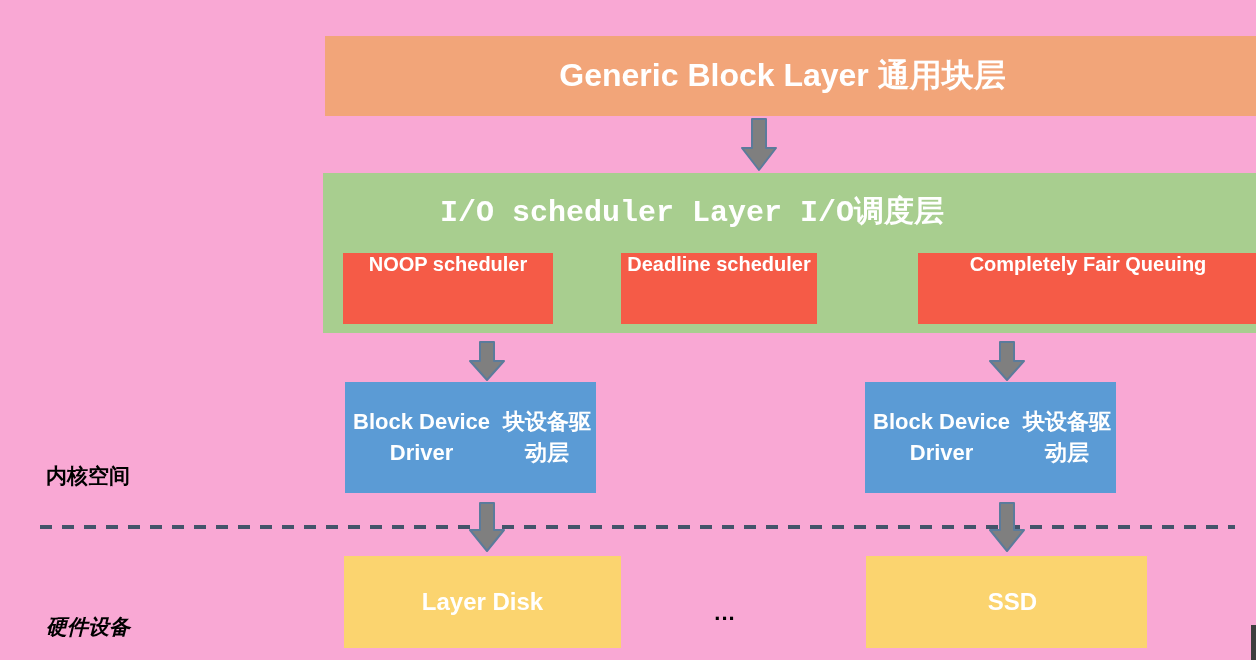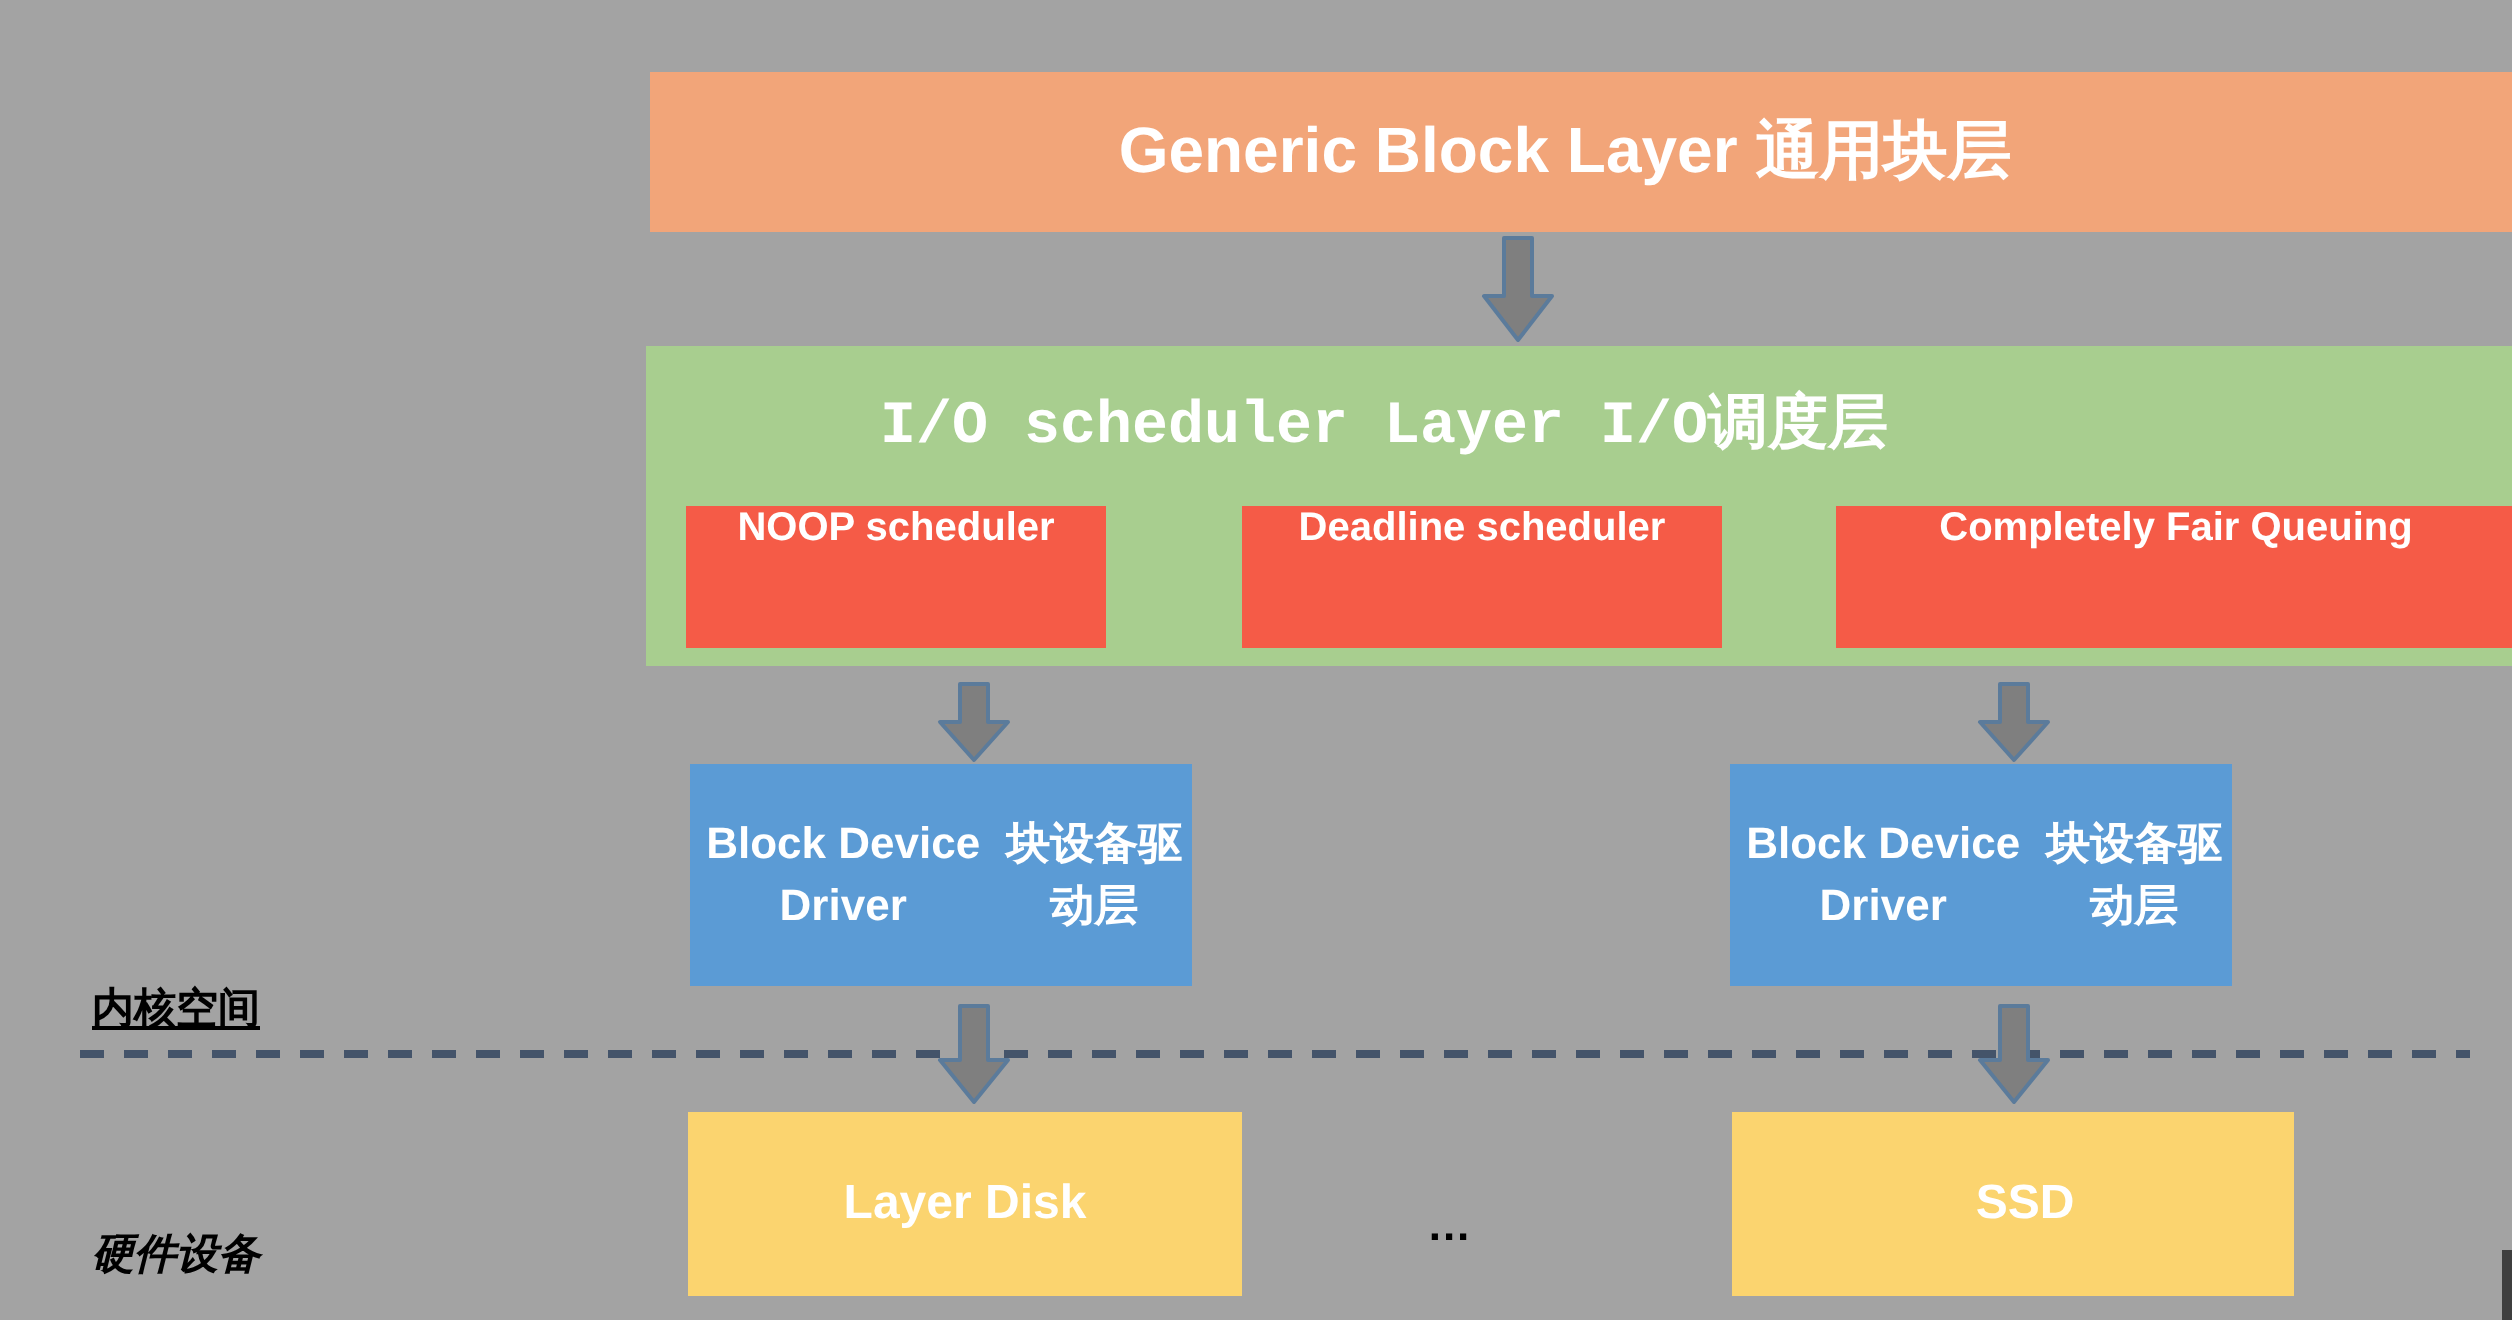--- a/index.html
+++ b/index.html
@@ -4,21 +4,21 @@
 <style>
   html,body{margin:0;padding:0;}
   body{
     font-family:"Liberation Sans", sans-serif;
     background:#ffffff;
   }
   .canvas{
     position:relative;
     width:1256px;
     height:660px;
-    background:#a3a3a3;
+    background:#f9a8d4;
     overflow:hidden;
   }
   .box{
     position:absolute;
     display:flex;
     align-items:center;
     justify-content:center;
     color:#ffffff;
     font-weight:bold;
     text-align:center;
@@ -51,21 +51,21 @@
     height:71px;
     background:#F55B47;
     display:flex;
     justify-content:center;
     color:#ffffff;
     font-weight:bold;
     font-size:20px;
     white-space:nowrap;
   }
   .sched-noop{left:20px;width:210px;}
-  .sched-deadline{left:298px;width:240px;}
+  .sched-deadline{left:298px;width:196px;}
   .sched-cfq{left:595px;width:340px;}
   .driver-box{
     background:#5B9BD5;
     flex-direction:row;
     font-size:22px;
     line-height:1.4;
     top:382px; height:111px; width:251px;
   }
   .driver-left{left:345px;}
   .driver-right{left:865px;}
@@ -93,21 +93,21 @@
     background:repeating-linear-gradient(90deg,#44546A 0 12px,transparent 12px 22px);
   }
   .region-label{
     position:absolute;
     left:46px;
     color:#000000;
     font-family:"DejaVu Serif","Liberation Serif",serif;
     font-size:21px;
     font-weight:bold;
   }
-  .label-kernel{top:490px;text-decoration:underline;}
+  .label-kernel{top:462px;}
   .label-hardware{top:613px;font-style:italic;}
   .ellipsis{
     position:absolute;
     left:705px; top:600px;
     width:40px;
     text-align:center;
     color:#000000;
     font-weight:bold;
     font-size:22px;
     letter-spacing:1px;

